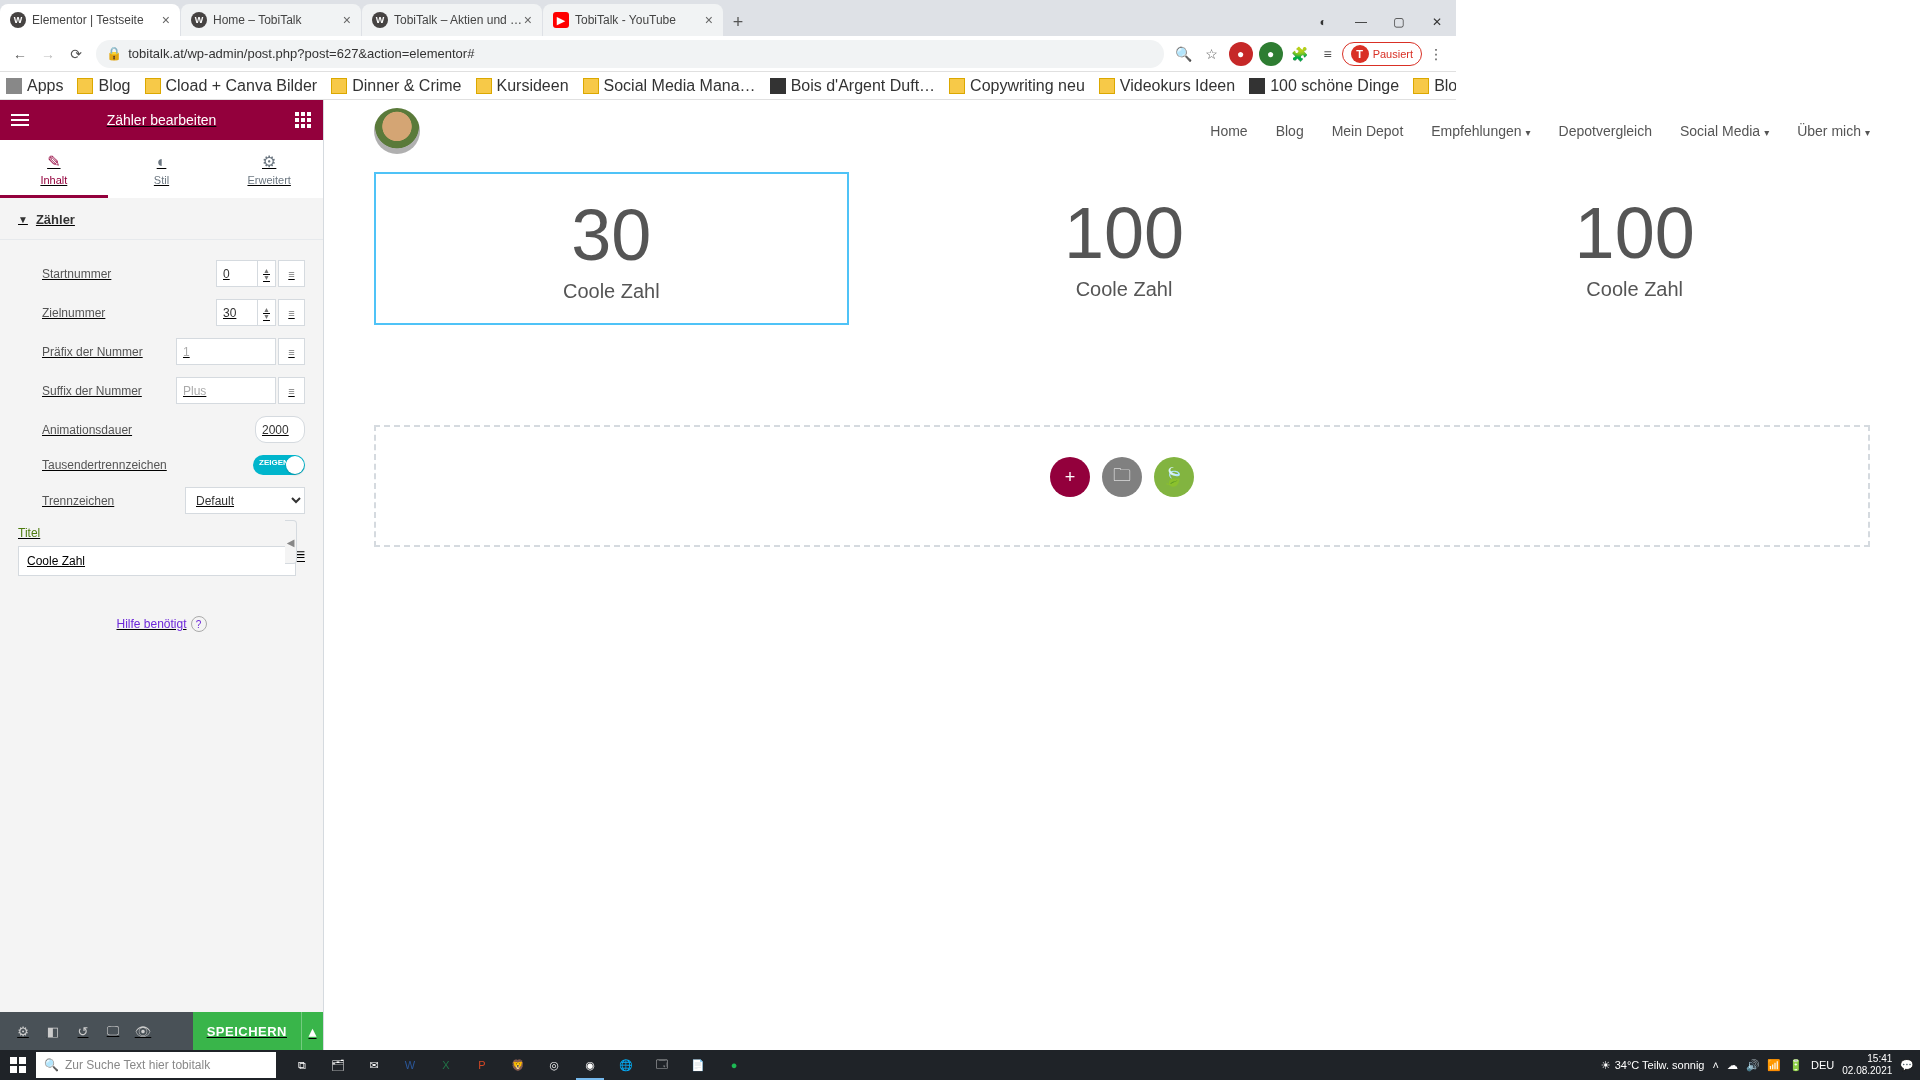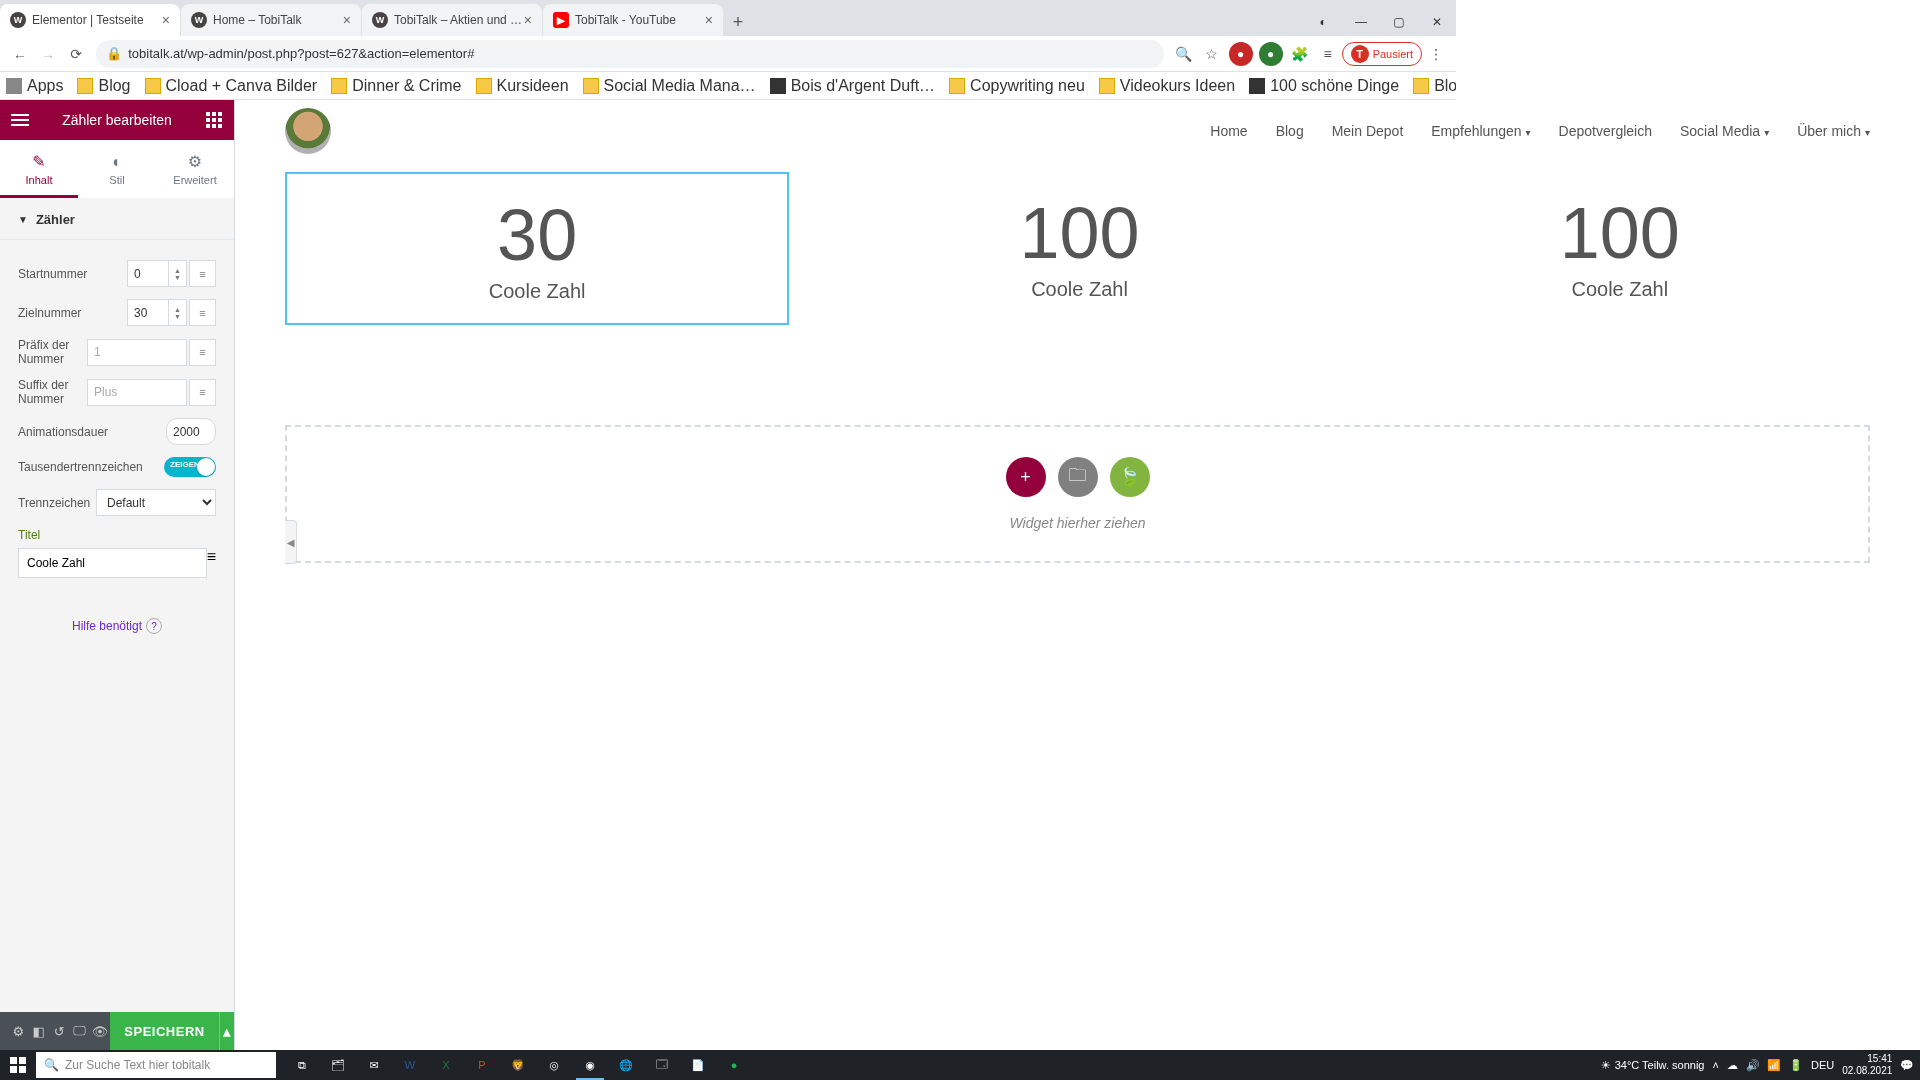--- a/index.html
+++ b/index.html
@@ -28,36 +28,36 @@
   .ext-row .pause .dot { width:18px;height:18px;border-radius:50%;background:#d93025;color:#fff;display:flex;align-items:center;justify-content:center;margin-right:4px;font-weight:bold; }
   .bm-bar { height: 28px; background: #fff; border-bottom:1px solid #e0e0e0; display:flex;align-items:center;padding:0 6px;font-size:16px;color:#333;overflow:hidden; }
   .bm-bar .bm { display:flex;align-items:center;margin-right:14px;cursor:pointer;white-space:nowrap; }
   .bm-bar .bm .ico { width:16px;height:16px;background:#f7c948;border:1px solid #dba800;margin-right:5px; }
   .bm-bar .bm .ico.apps { background:#888;border:none; }
   .bm-bar .bm .ico.dark { background:#333;border:none; }
   .bm-bar .spacer { flex:1; }
 
   
   .workspace { position:absolute; top:100px; left:0; right:0; bottom:30px; display:flex; }
-  .elementor-panel { width:235px; background:#f4f4f4; display:flex;flex-direction:column;border-right:1px solid #d5dadf; }
+  .elementor-panel { width:324px; background:#f4f4f4; display:flex;flex-direction:column;border-right:1px solid #d5dadf;text-decoration:underline; }
   .panel-header { height:40px; background:#93003c; color:#fff; display:flex;align-items:center;justify-content:space-between;padding:0 6px; }
   .panel-header .hamb, .panel-header .grid { width:28px;height:28px;display:flex;align-items:center;justify-content:center;cursor:pointer; }
   .panel-header .hamb div { width:18px;height:2px;background:#fff;box-shadow:0 -5px #fff,0 5px #fff; }
   .panel-header .grid svg { width:18px;height:18px; }
   .panel-header .ptitle { font-size:14px; }
   .panel-tabs { display:flex;height:60px;background:#fff;border-bottom:2px solid #f4f4f4; }
   .panel-tab { flex:1;display:flex;flex-direction:column;align-items:center;justify-content:center;font-size:11px;color:#6d7882;cursor:pointer; }
   .panel-tab.active { color:#93003c; position:relative; }
   .panel-tab.active::after { content:""; position:absolute;bottom:0;left:0;right:0;height:3px;background:#93003c; }
   .panel-tab .ico { font-size:16px;margin-bottom:3px; }
   .section-head { display:flex;align-items:center;padding:12px 18px;font-size:13px;font-weight:bold;color:#333;border-bottom:1px solid #e6e9ec;cursor:pointer; }
   .section-head .tri { margin-right:8px;font-size:10px; }
   .controls { padding:8px 18px; }
   .ctrl-row { display:flex;align-items:center;margin:12px 0;font-size:12px;color:#555; }
-  .ctrl-row .lbl { flex:1; }
+  .ctrl-row .lbl { flex:1;margin-left:24px; }
   .ctrl-row .input-wrap { display:flex;align-items:center; }
   .ctrl-row input[type=text], .ctrl-row input[type=number] { width:42px;height:27px;border:1px solid #d5dadf;padding:0 6px;font-size:12px;color:#333;background:#fff; }
   .ctrl-row input.wide { width:50px;border-radius:11px; }
   .ctrl-row .step { width:18px;height:27px;border:1px solid #d5dadf;border-left:none;display:flex;flex-direction:column;align-items:center;justify-content:center;font-size:7px;color:#777;background:#fff; }
   .ctrl-row .dyn { width:27px;height:27px;border:1px solid #d5dadf;display:flex;align-items:center;justify-content:center;font-size:11px;color:#777;margin-left:2px;background:#fff;cursor:pointer; }
   .ctrl-row input.text { width:100px; }
   .ctrl-row input.text::placeholder { color:#aaa; }
   .ctrl-row .toggle { width:52px;height:20px;border-radius:10px;background:#00b5cc;position:relative;cursor:pointer; }
   .ctrl-row .toggle .tlabel { position:absolute;left:6px;top:3px;font-size:8px;color:#fff;font-weight:bold; }
   .ctrl-row .toggle .knob { width:18px;height:18px;border-radius:50%;background:#fff;position:absolute;right:1px;top:1px;box-shadow:0 1px 2px rgba(0,0,0,0.2); }
@@ -358,21 +358,20 @@
         <div class="lab">Coole Zahl</div>
       </div>
     </div>
 
     <div class="drop-section">
       <div class="drop-buttons">
         <div class="dbtn plus">+</div>
         <div class="dbtn folder">🗀</div>
         <div class="dbtn envato">🍃</div>
       </div>
-      <div class="drop-text">Widget hierher ziehen</div>
     </div>
   </div>
 </div>
 
 <div class="taskbar">
   <div class="start">
       <svg viewBox="0 0 16 16">
         <rect x="0" y="0" width="7" height="7" fill="#fff"></rect>
         <rect x="9" y="0" width="7" height="7" fill="#fff"></rect>
         <rect x="0" y="9" width="7" height="7" fill="#fff"></rect>

